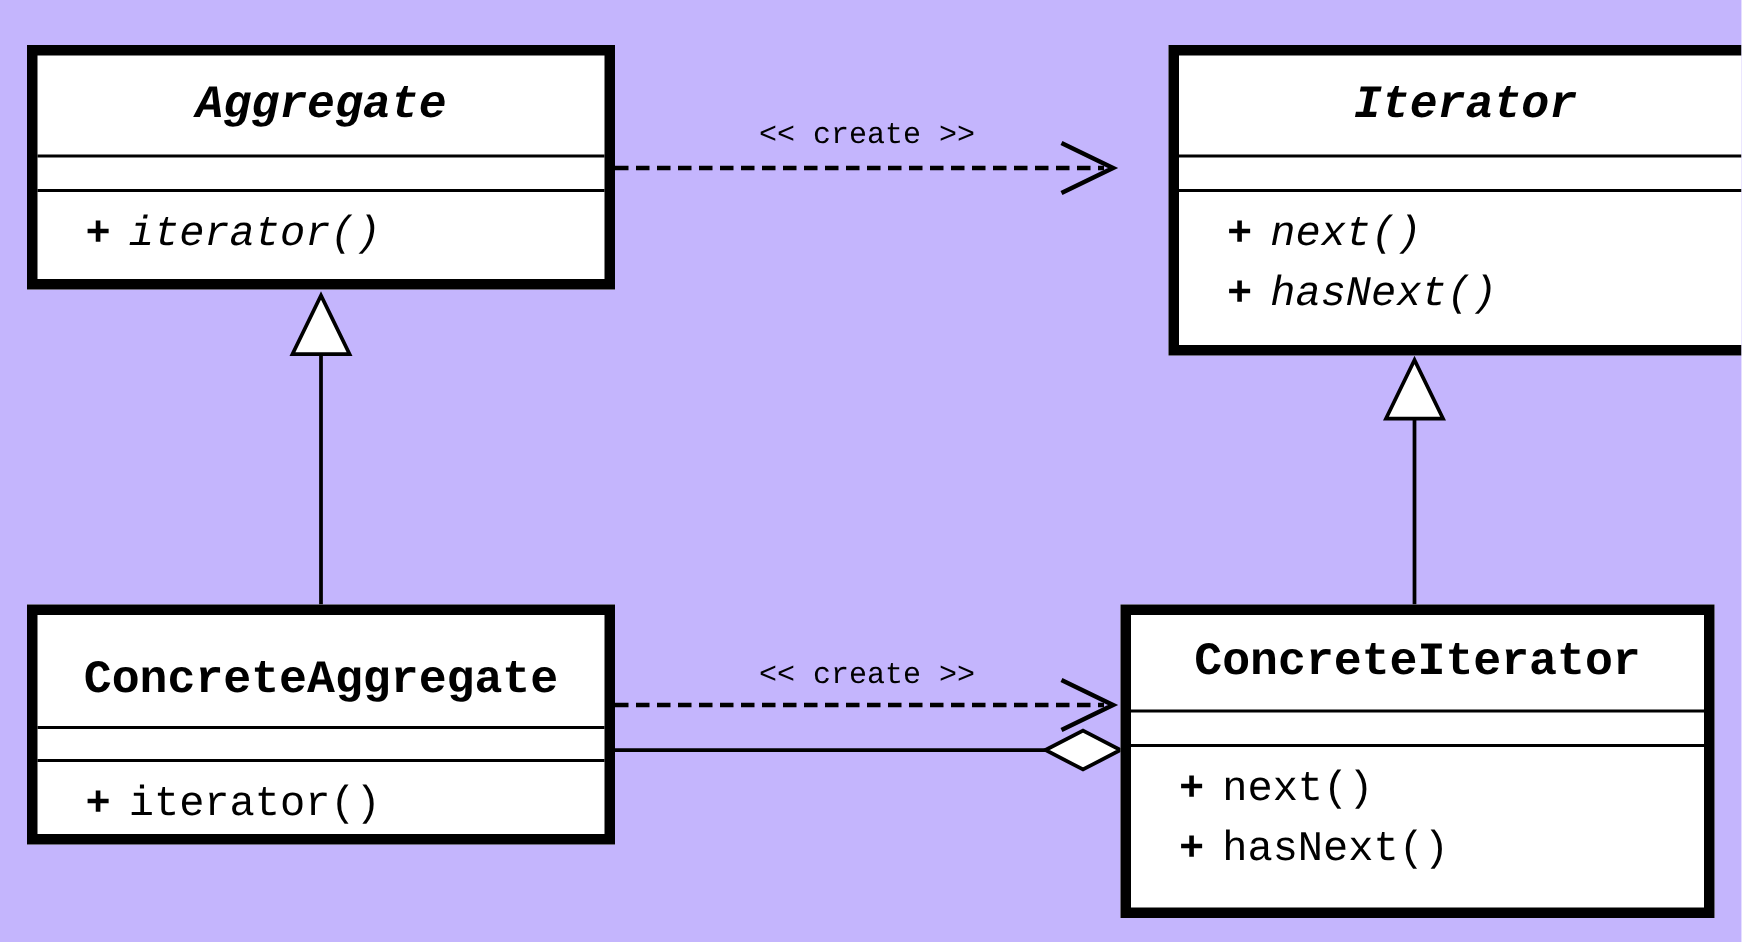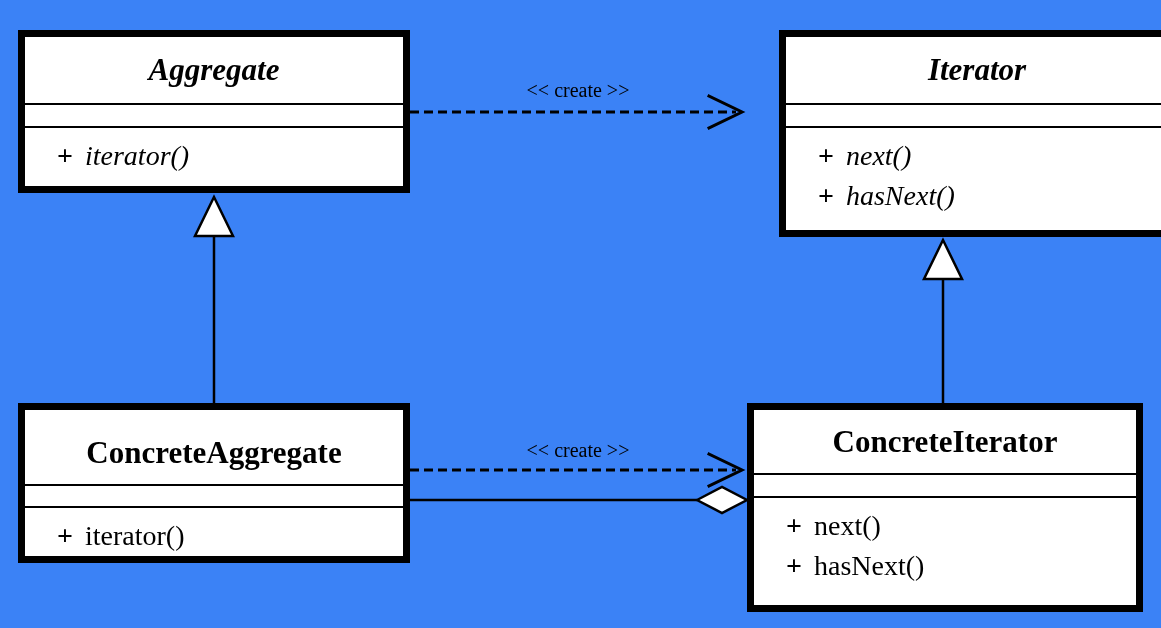--- a/index.html
+++ b/index.html
@@ -1,21 +1,21 @@
 <!DOCTYPE html>
 <html><head>
 <meta charset="utf-8">
 <style>
   html, body { margin: 0; padding: 0; background: #ffffff; }
   #canvas {
     position: relative;
     width: 1161px;
     height: 628px;
-    background: #3b82f6;
-    font-family: Liberation Serif, serif;
+    background: #c4b5fd;
+    font-family: Liberation Mono, monospace;
     color: #000000;
     overflow: hidden;
   }
 
   
   .uml-class {
     position: absolute;
     box-sizing: border-box;
     border: 7px solid #000;
     background: #fff;

